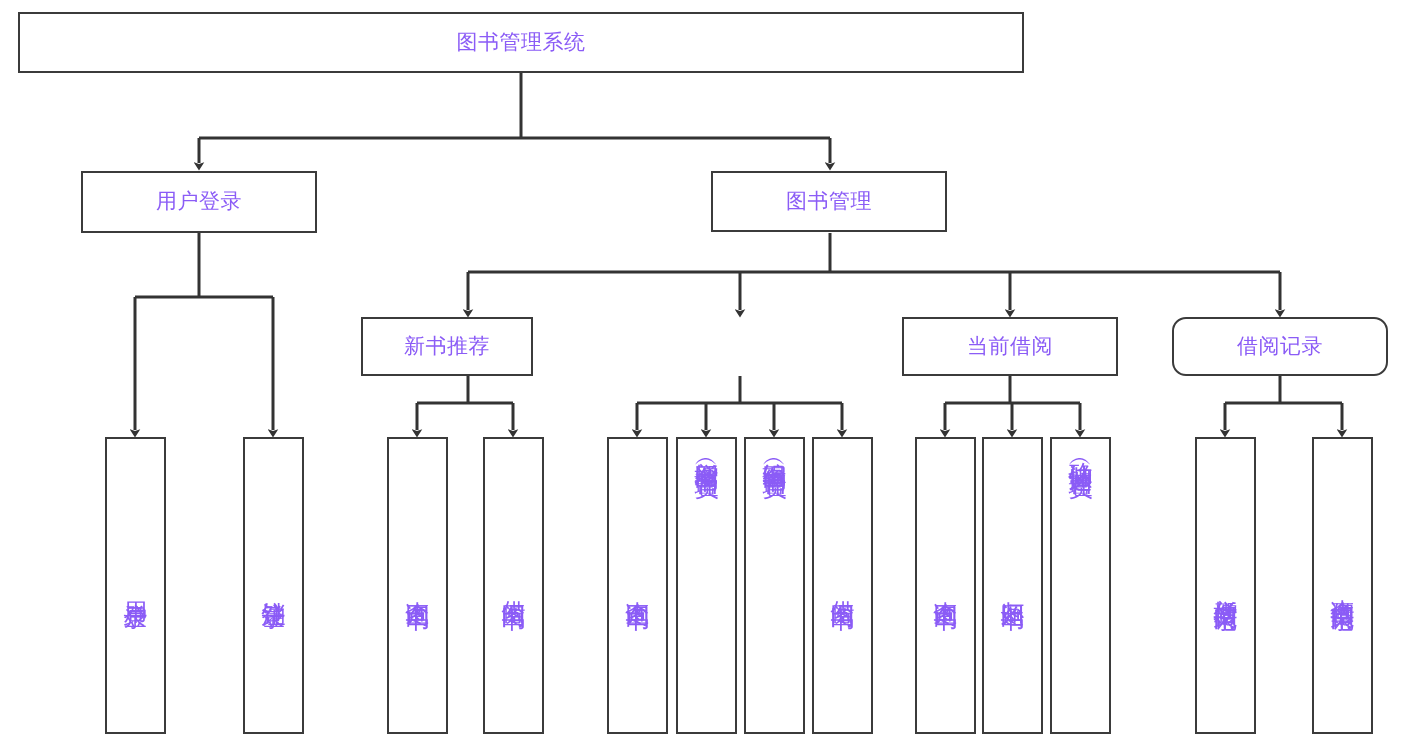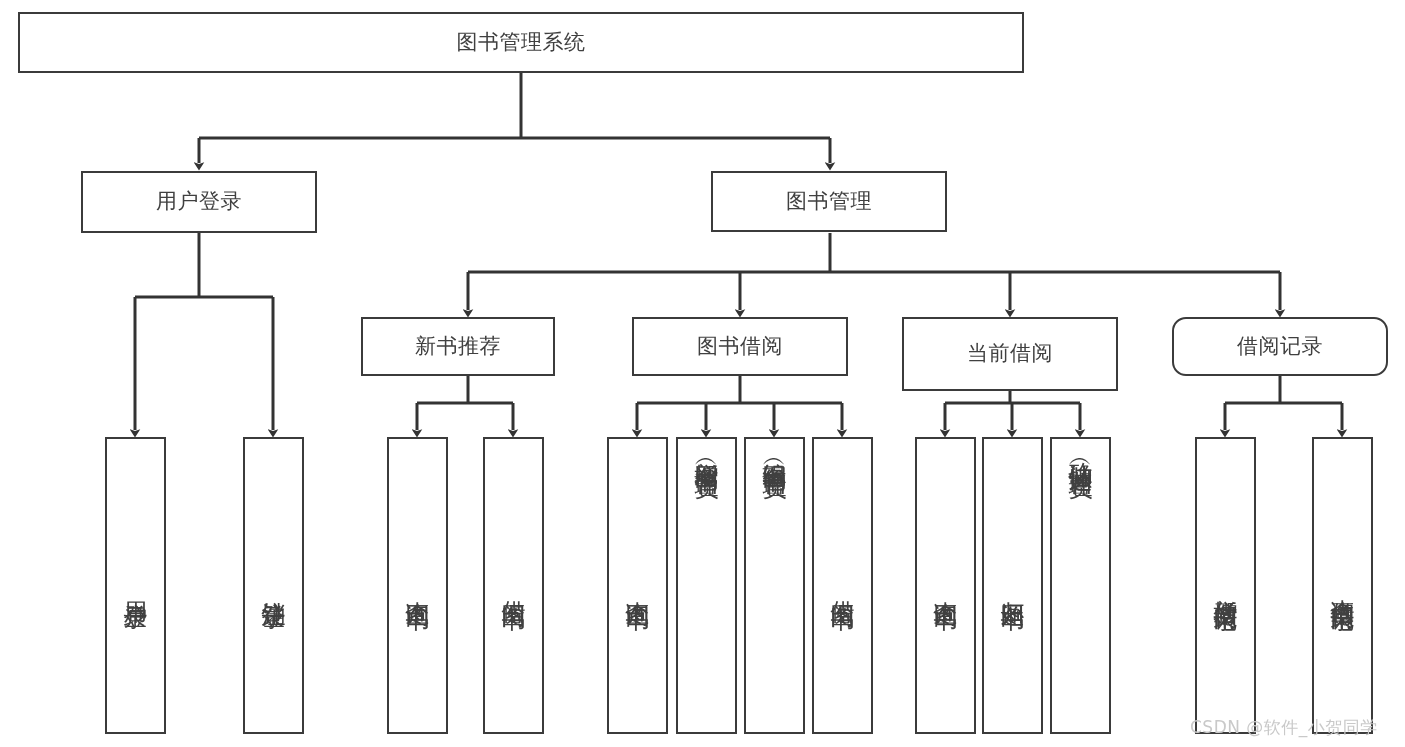--- a/index.html
+++ b/index.html
@@ -27,21 +27,21 @@
     pointer-events: none;
   }
   .node {
     position: absolute;
     box-sizing: border-box;
     background: #ffffff;
     border: 2px solid #3b3b3b;
     display: flex;
     align-items: center;
     justify-content: center;
-    color: #404040;
+    color: #8b5cf6;
     z-index: 3;
   }
   .node .label {
     display: block;
     text-align: center;
     line-height: 1.12;
     white-space: pre;
   }
   
   .node.horiz .label {
@@ -136,29 +136,26 @@
   </div>
 
   <div class="node horiz" style="left:81px; top:171px; width:236px; height:62px;">
     <span class="label">用户登录</span>
   </div>
 
   <div class="node horiz" style="left:711px; top:171px; width:236px; height:61px;">
     <span class="label">图书管理</span>
   </div>
 
-  <div class="node horiz" style="left:361px; top:317px; width:194px; height:59px;">
+  <div class="node horiz" style="left:361px; top:317px; width:172px; height:59px;">
     <span class="label">新书推荐</span>
   </div>
 
-  <div class="node horiz" style="left:632px; top:317px; width:216px; height:59px;">
-    <span class="label">图书借阅</span>
-  </div>
-
-  <div class="node horiz" style="left:902px; top:317px; width:216px; height:74px;">
+
+  <div class="node horiz" style="left:902px; top:317px; width:216px; height:59px;">
     <span class="label">当前借阅</span>
   </div>
 
   <div class="node horiz" style="left:1172px; top:317px; width:216px; height:59px;border-radius:14px;">
     <span class="label">借阅记录</span>
   </div>
 
   <div class="node vert center-text" style="left:105px; top:437px; width:61px; height:297px;">
     <span class="label">用户登录</span>
   </div>
@@ -196,15 +193,14 @@
     <span class="label">确认归还（管理员）</span>
   </div>
 
   <div class="node vert center-text" style="left:1195px; top:437px; width:61px; height:297px;">
     <span class="label">新增借阅记录</span>
   </div>
   <div class="node vert center-text" style="left:1312px; top:437px; width:61px; height:297px;">
     <span class="label">查询借阅记录</span>
   </div>
 
-  <div class="watermark">CSDN @软件_小贺同学</div>
 
 </div>
 
 </body></html>

